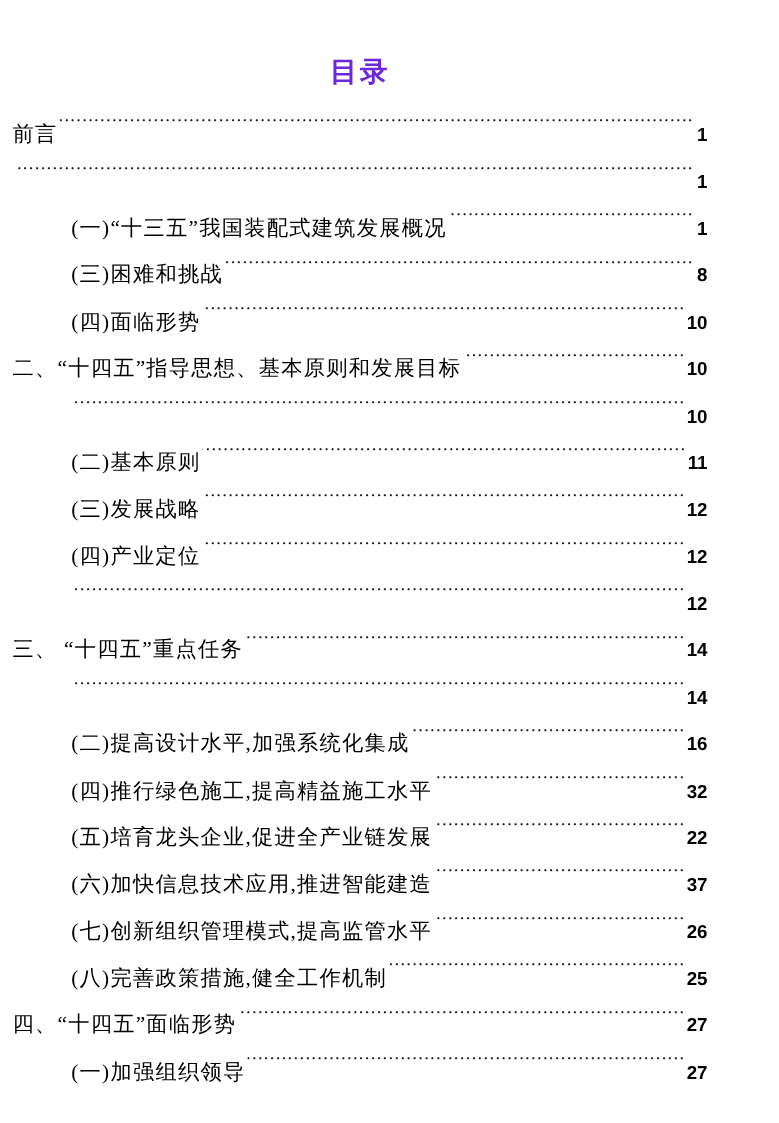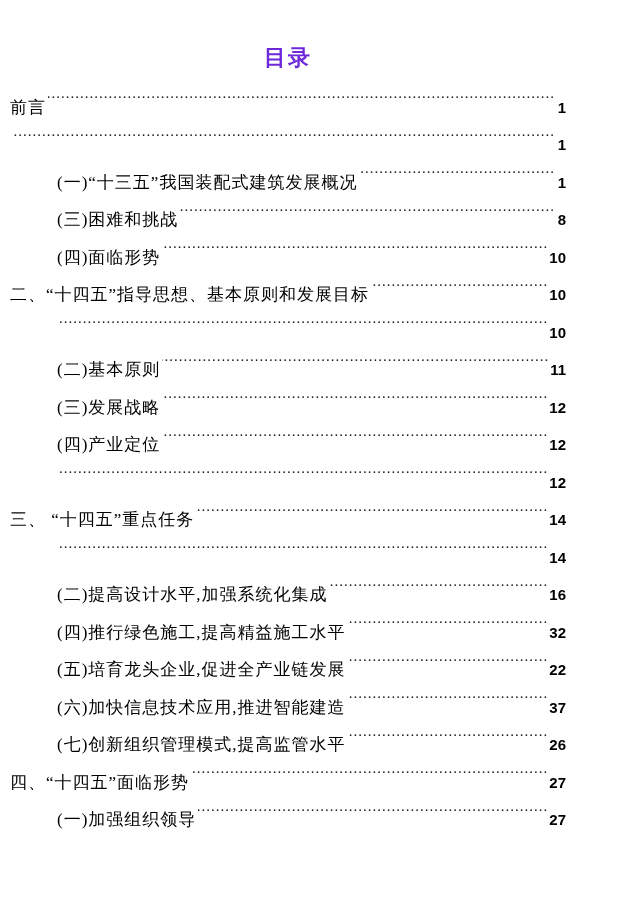--- a/index.html
+++ b/index.html
@@ -181,20 +181,25 @@
     <span class="toc-leader"></span>
     <span class="toc-page">37</span>
   </div>
 
   <div class="toc-row level-1">
     <span class="toc-label">(七)创新组织管理模式,提高监管水平</span>
     <span class="toc-leader"></span>
     <span class="toc-page">26</span>
   </div>
 
+  <div class="toc-row level-1">
+    <span class="toc-label">(八)完善政策措施,健全工作机制</span>
+    <span class="toc-leader"></span>
+    <span class="toc-page">25</span>
+  </div>
 
   <div class="toc-row level-0">
     <span class="toc-label">四、“十四五”面临形势</span>
     <span class="toc-leader"></span>
     <span class="toc-page">27</span>
   </div>
 
   <div class="toc-row level-1">
     <span class="toc-label">(一)加强组织领导</span>
     <span class="toc-leader"></span>

